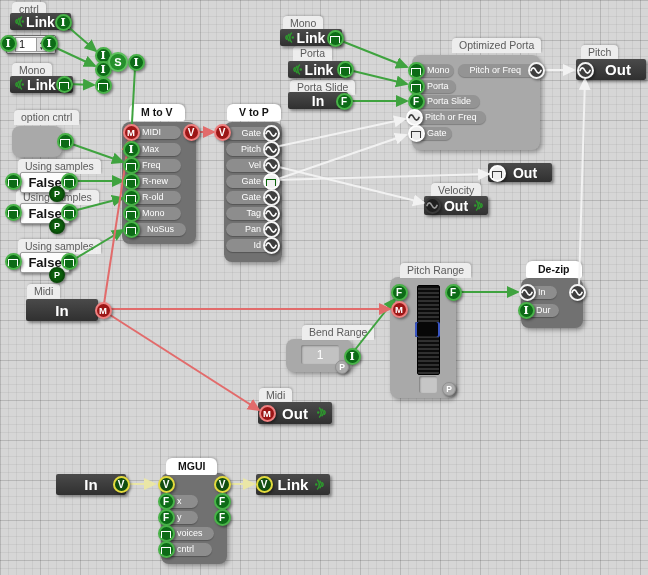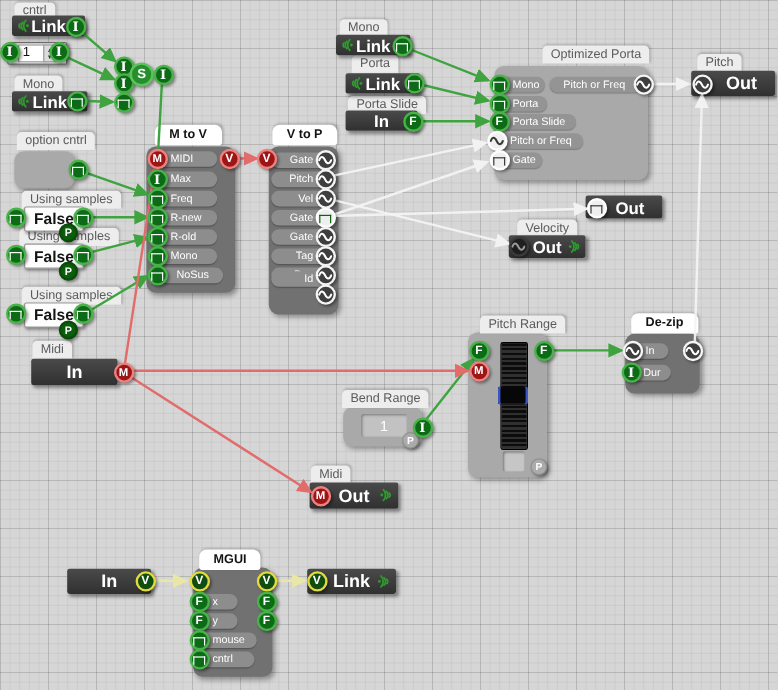--- a/index.html
+++ b/index.html
@@ -140,21 +140,21 @@
   <div class="tab" style="left:18px;top:239px">Using samples</div>
   <div class="tab white" style="left:129px;top:104px">M to V</div>
   <div class="tab white" style="left:227px;top:104px">V to P</div>
   <div class="tab" style="left:283px;top:16px">Mono</div>
   <div class="tab" style="left:293px;top:46px">Porta</div>
   <div class="tab" style="left:290px;top:80px">Porta Slide</div>
   <div class="tab" style="left:452px;top:38px">Optimized Porta</div>
   <div class="tab" style="left:581px;top:45px">Pitch</div>
   <div class="tab" style="left:431px;top:183px">Velocity</div>
   <div class="tab" style="left:400px;top:263px">Pitch Range</div>
-  <div class="tab" style="left:285px;top:325px">Bend Range</div>
+  <div class="tab" style="left:302px;top:325px">Bend Range</div>
   <div class="tab white" style="left:526px;top:261px">De-zip</div>
   <div class="tab" style="left:27px;top:284px">Midi</div>
   <div class="tab" style="left:259px;top:388px">Midi</div>
   <div class="tab white" style="left:166px;top:458px">MGUI</div>
 
   <div class="body" style="left:122px;top:122px;width:74px;height:122px"></div>
   <div class="body" style="left:224px;top:122px;width:58px;height:140px"></div>
   <div class="body light" style="left:412px;top:55px;width:128px;height:95px"></div>
   <div class="body light" style="left:390px;top:277px;width:66px;height:121px"></div>
   <div class="body light" style="left:286px;top:339px;width:66px;height:33px"></div>
@@ -265,35 +265,35 @@
   <div class="pill" style="left:127px;top:207px;width:54px">Mono</div>
   <div class="pill" style="left:132px;top:223px;width:54px">NoSus</div>
 
   <div class="pill r" style="left:226px;top:127px;width:50px">Gate</div>
   <div class="pill r" style="left:226px;top:143px;width:50px">Pitch</div>
   <div class="pill r" style="left:226px;top:159px;width:50px">Vel</div>
   <div class="pill r" style="left:226px;top:175px;width:50px">Gate</div>
   <div class="pill r" style="left:226px;top:191px;width:50px">Gate</div>
   <div class="pill r" style="left:226px;top:207px;width:50px">Tag</div>
   <div class="pill r" style="left:226px;top:223px;width:50px">Pan</div>
-  <div class="pill r" style="left:226px;top:226px;width:50px">Id</div>
+  <div class="pill r" style="left:226px;top:239px;width:50px">Id</div>
 
   <div class="pill porta" style="left:412px;top:64px;width:42px">Mono</div>
   <div class="pill porta" style="left:412px;top:80px;width:44px">Porta</div>
   <div class="pill porta" style="left:412px;top:95px;width:68px">Porta Slide</div>
   <div class="pill porta" style="left:410px;top:111px;width:76px">Pitch or Freq</div>
   <div class="pill porta" style="left:412px;top:127px;width:40px">Gate</div>
   <div class="pill porta r" style="left:458px;top:64px;width:78px">Pitch or Freq</div>
 
   <div class="pill" style="left:523px;top:286px;width:34px">In</div>
   <div class="pill" style="left:521px;top:304px;width:38px">Dur</div>
 
   <div class="pill" style="left:162px;top:495px;width:36px">x</div>
   <div class="pill" style="left:162px;top:511px;width:36px">y</div>
-  <div class="pill" style="left:162px;top:527px;width:52px">mouse</div>
+  <div class="pill" style="left:162px;top:527px;width:52px">voices</div>
   <div class="pill" style="left:162px;top:543px;width:50px">cntrl</div>
 
   <div class="port pg cI" style="left:54.5px;top:13.5px"></div>
   <div class="port pg cI" style="left:-0.5px;top:34.5px"></div>
   <div class="port pg cI" style="left:40.5px;top:34.5px"></div>
   <div class="port pg cI" style="left:94.5px;top:46.5px"></div>
   <div class="port pg cI" style="left:94.5px;top:60.5px"></div>
   <div class="port ps cS" style="left:108px;top:52px"></div>
   <div class="port pg cI" style="left:127.5px;top:53.5px"></div>
   <div class="port pg" style="left:94.5px;top:76.5px">

